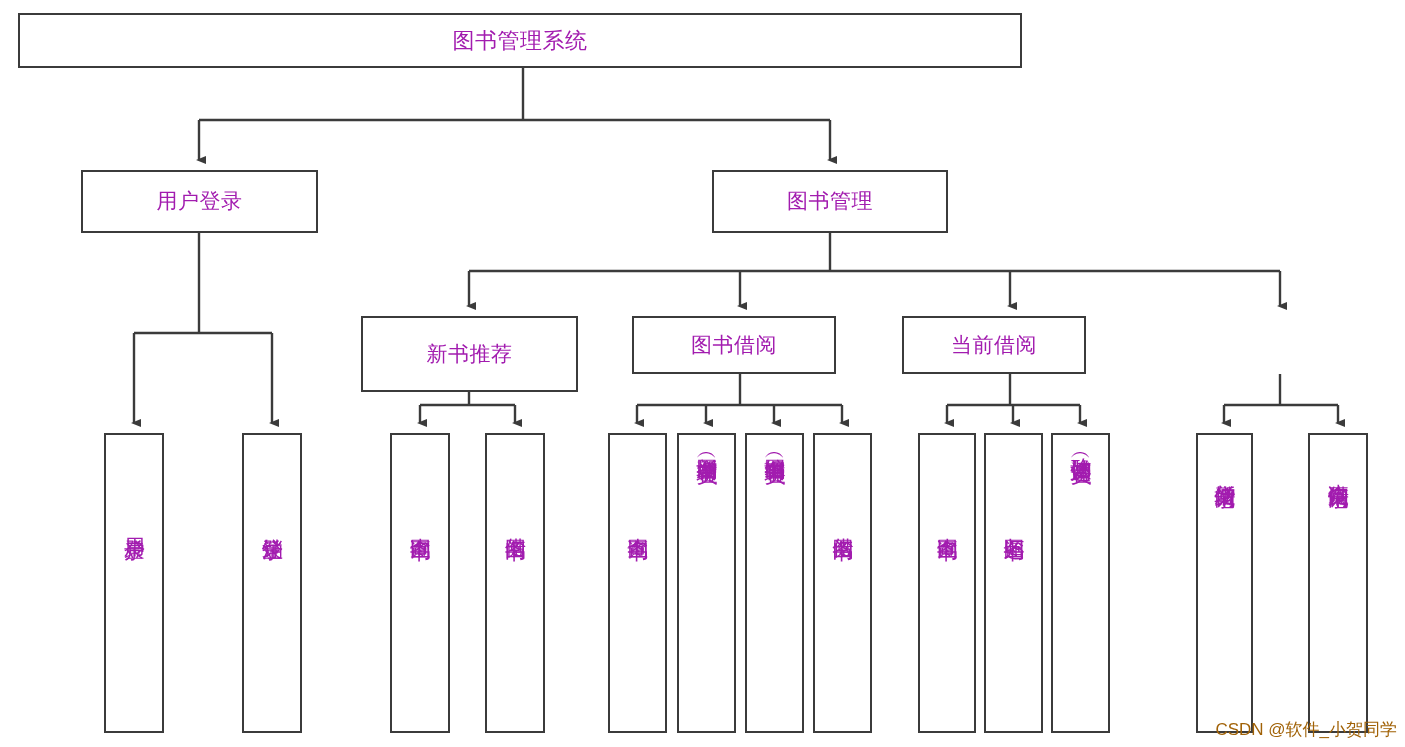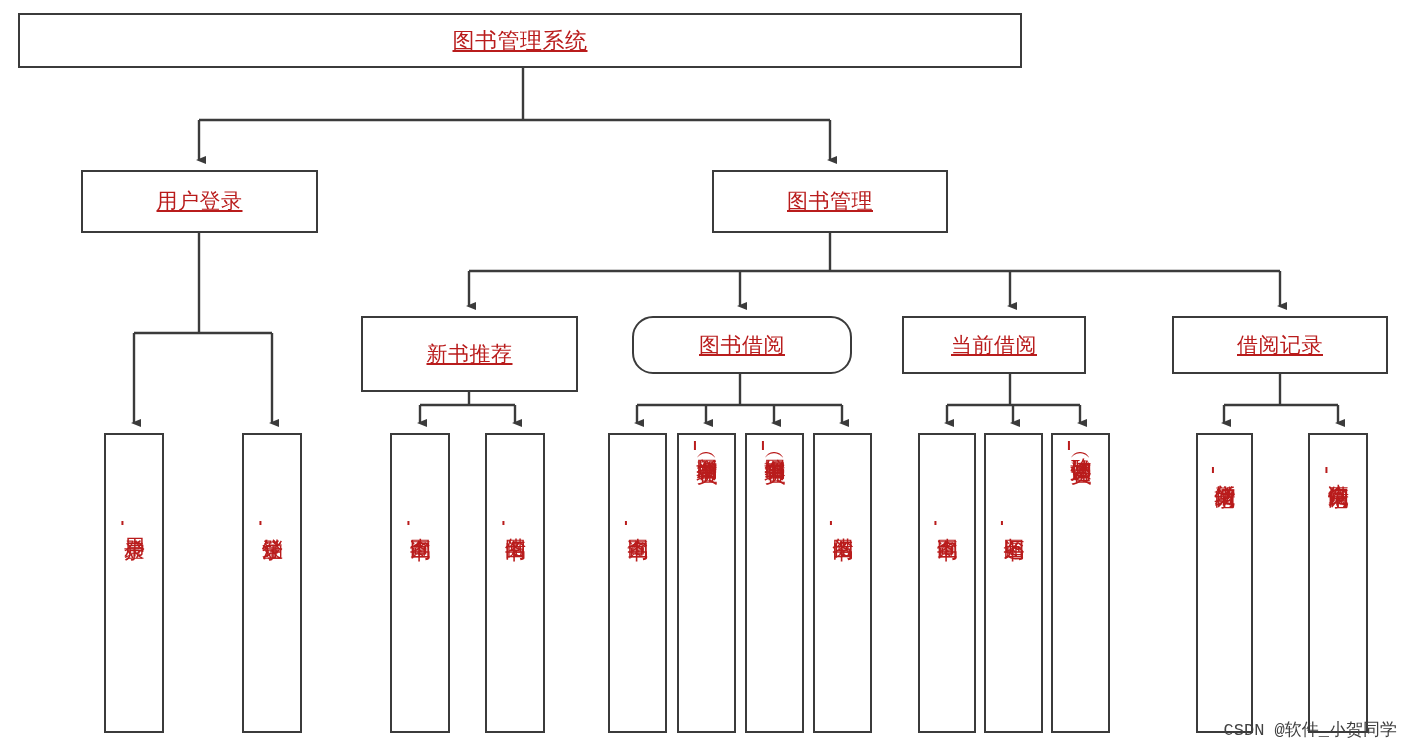--- a/index.html
+++ b/index.html
@@ -30,26 +30,25 @@
     position: absolute;
     box-sizing: border-box;
     background: #ffffff;
     border: 2px solid #3b3b3b;
     display: flex;
     align-items: center;
     justify-content: center;
     z-index: 2;
   }
   .node-label {
-    color: #b91c1c;
+    color: #a21caf;
     font-size: 21px;
     line-height: 1.25;
     letter-spacing: 0.5px;
     white-space: nowrap;
-    text-decoration: underline;
   }
   .node.horizontal .node-label {
     writing-mode: horizontal-tb;
   }
   .node.vertical {
     align-items: flex-start;
     padding-top: 8px;
   }
   .node.vertical .node-label {
     writing-mode: vertical-rl;
@@ -58,25 +57,25 @@
     line-height: 1.28;
     letter-spacing: 1px;
   }
   .node.root .node-label {
     font-size: 22px;
   }
   #watermark {
     position: absolute;
     right: 8px;
     bottom: 6px;
-    color: #404040;
+    color: #a16207;
     font-size: 17px;
     z-index: 5;
     white-space: nowrap;
-    font-family: Liberation Mono, monospace;
+    font-family: Liberation Sans, sans-serif;
   }
 </style>
 </head>
 <body>
 
 <div id="diagram-root">
 
   <svg id="edges" viewBox="0 0 1405 747" xmlns="http://www.w3.org/2000/svg">
     <defs>
       <marker id="arrow" markerWidth="10" markerHeight="10" refX="5" refY="7" orient="auto" markerUnits="userSpaceOnUse">
@@ -134,28 +133,25 @@
   <div class="node horizontal" style="left:81px; top:170px; width:237px; height:63px;">
     <span class="node-label">用户登录</span>
   </div>
   <div class="node horizontal" style="left:712px; top:170px; width:236px; height:63px;justify-content:center;">
     <span class="node-label">图书管理</span>
   </div>
 
   <div class="node horizontal" style="left:361px; top:316px; width:217px; height:76px;">
     <span class="node-label">新书推荐</span>
   </div>
-  <div class="node horizontal" style="left:632px; top:316px; width:220px; height:58px;border-radius:21px;">
+  <div class="node horizontal" style="left:632px; top:316px; width:204px; height:58px;">
     <span class="node-label">图书借阅</span>
   </div>
   <div class="node horizontal" style="left:902px; top:316px; width:184px; height:58px;">
     <span class="node-label">当前借阅</span>
-  </div>
-  <div class="node horizontal" style="left:1172px; top:316px; width:216px; height:58px;">
-    <span class="node-label">借阅记录</span>
   </div>
 
   <div class="node vertical" style="left:104px; top:433px; width:60px; height:300px; padding-top:86px;">
     <span class="node-label">用户登录</span>
   </div>
   <div class="node vertical" style="left:242px; top:433px; width:60px; height:300px; padding-top:86px;">
     <span class="node-label">注销登录</span>
   </div>
 
   <div class="node vertical" style="left:390px; top:433px; width:60px; height:300px; padding-top:86px;">

